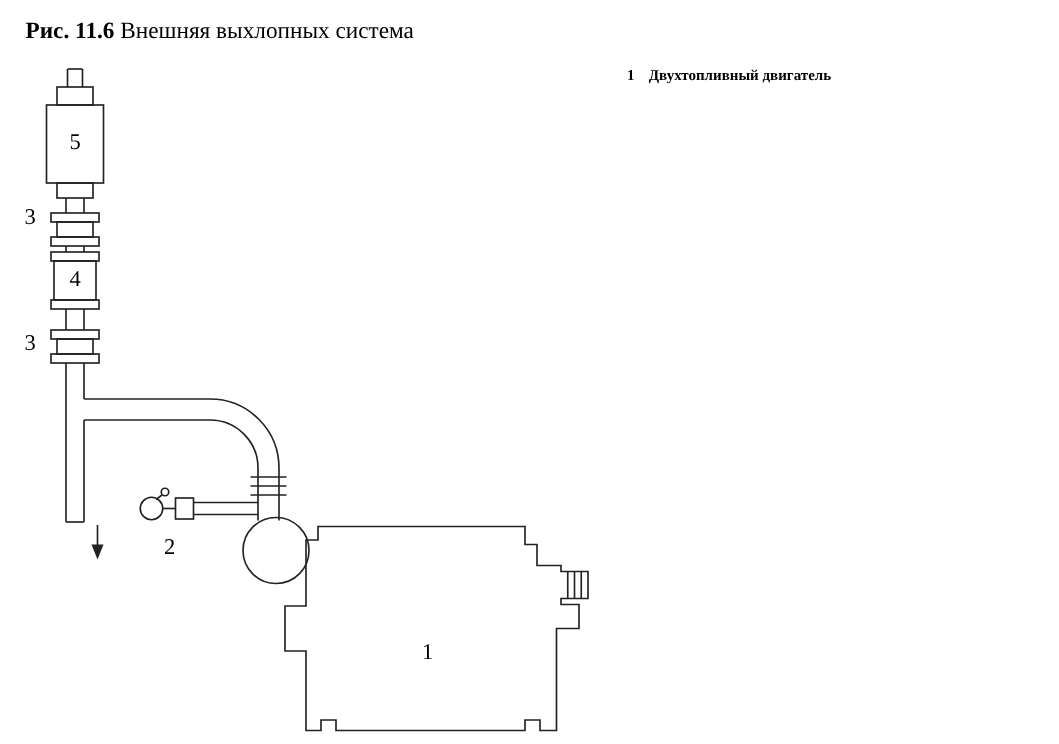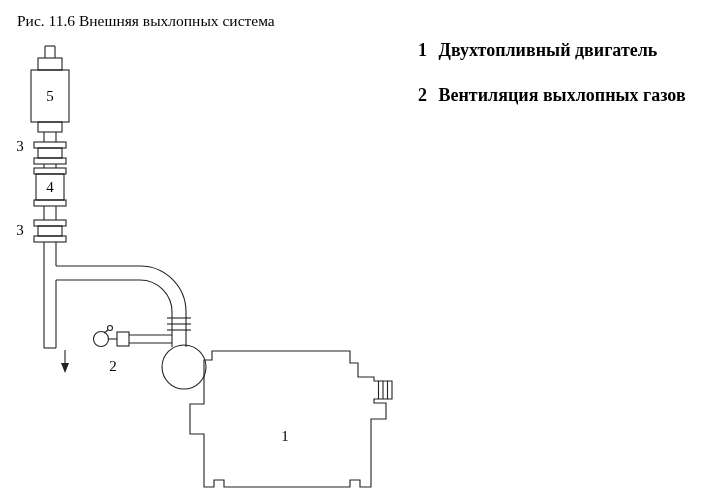--- a/index.html
+++ b/index.html
@@ -12,26 +12,26 @@
     color: #000;
     overflow: hidden;
   }
   .caption {
     position: absolute;
     left: 17px;
     top: 12px;
     font-size: 15.5px;
     white-space: nowrap;
   }
-  .caption .bold { font-weight: normal; }
+  .caption .bold { font-weight: bold; }
   .legend {
     position: absolute;
     left: 418px;
     top: 40px;
-    font-size: 18px;
+    font-size: 10px;
     font-weight: bold;
   }
   .legend-item {
     margin-bottom: 24px;
     line-height: 21px;
     white-space: nowrap;
   }
   .legend-num { margin-right: 7px; }
   .diagram-svg {
     position: absolute;
@@ -52,24 +52,20 @@
 
   <div class="caption">
     <span class="bold">Рис. 11.6</span>
     <span>Внешняя выхлопных система</span>
   </div>
 
   <div class="legend">
     <div class="legend-item">
       <span class="legend-num">1</span>
       <span class="legend-label">Двухтопливный двигатель</span>
-    </div>
-    <div class="legend-item">
-      <span class="legend-num">2</span>
-      <span class="legend-label">Вентиляция выхлопных газов</span>
     </div>
   </div>
 
   <svg class="diagram-svg" width="410" height="496" viewBox="0 0 410 496" fill="none" stroke="#222222" stroke-width="1.1" stroke-linejoin="miter">
 
     <g>
       <line x1="45" y1="46" x2="45" y2="58"></line>
       <line x1="55" y1="46" x2="55" y2="58"></line>
       <line x1="45" y1="46" x2="55" y2="46"></line>
       <rect x="38" y="58" width="24" height="12"></rect>

